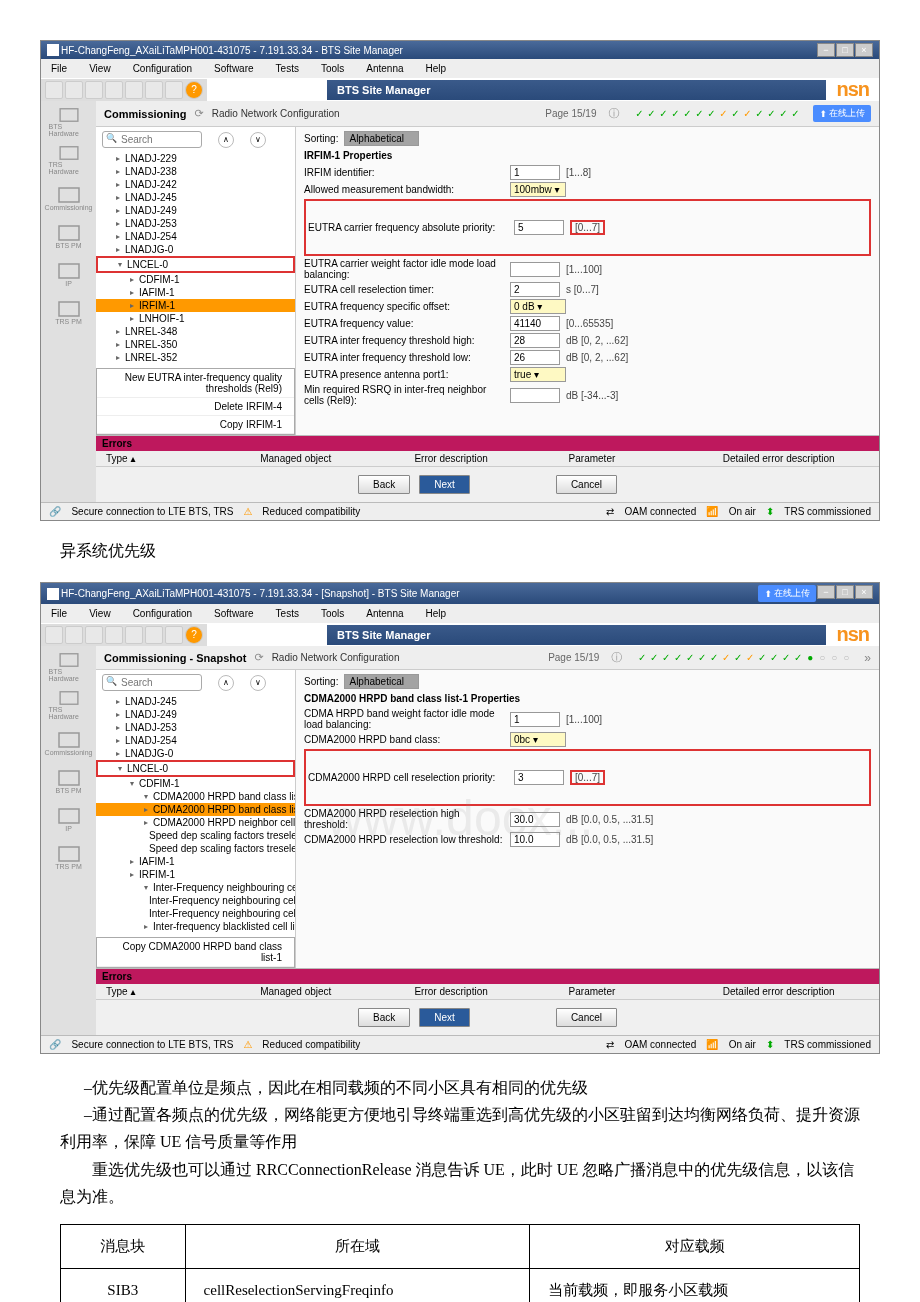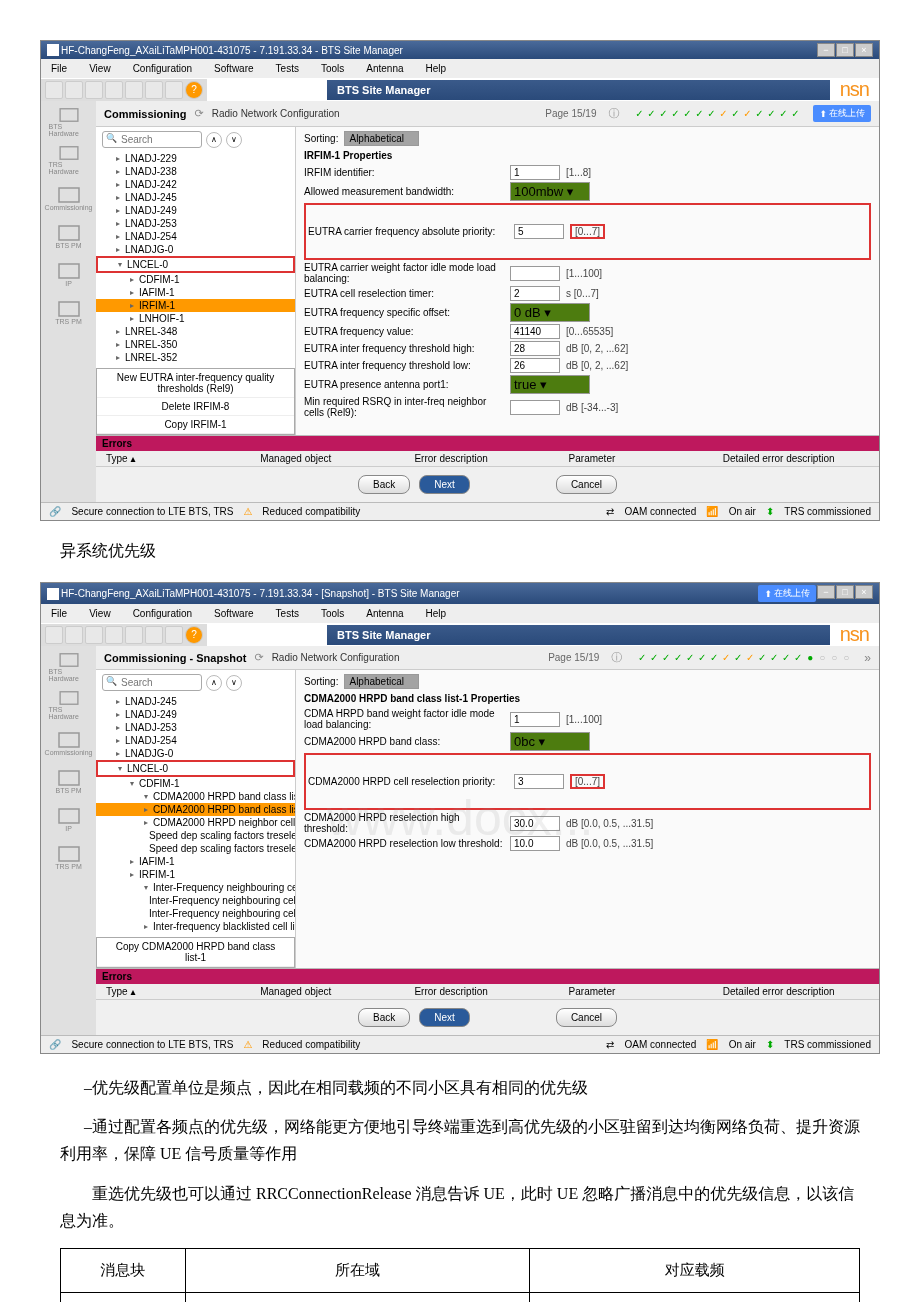--- a/index.html
+++ b/index.html
@@ -8,77 +8,77 @@
 .titlebar{background:linear-gradient(#4a6a9a,#2a4a7a);color:#fff;padding:2px 6px;font-size:10px;display:flex;align-items:center;gap:2px}
 .titlebar-icon{width:12px;height:12px;background:#fff;display:inline-block}
 .win-btns{margin-left:auto;display:flex;gap:1px}
 .win-btn{width:18px;height:14px;background:#ccc;border:1px solid #888;font-size:9px;text-align:center;line-height:12px}
 .menubar{background:#eee;padding:2px 0;display:flex;gap:2px;font-size:10px}
 .menuitem{padding:2px 10px;cursor:pointer}
 .toolbar{background:#ddd;padding:2px 4px;display:flex;align-items:center;gap:2px}
 .tb-btn{width:18px;height:18px;background:#e8e8e8;border:1px solid #ccc;border-radius:2px;display:inline-flex;align-items:center;justify-content:center;font-size:10px}
 .tb-orange{background:#f90;color:#fff;border-radius:50%}
 .bts-banner{background:linear-gradient(#3a5a8a,#2a4a7a);color:#fff;font-weight:bold;padding:4px 10px;margin-left:120px;flex:1}
-.nsn{color:#f7931e;font-size:20px;font-weight:normal;padding:0 10px;letter-spacing:-1px}
+.nsn{color:#f7931e;font-size:20px;font-weight:bold;padding:0 10px;letter-spacing:-1px}
 .header-row{display:flex;align-items:center;background:#fff}
 .main{display:flex;min-height:280px}
 .sidebar{width:55px;background:#e0e0e0;display:flex;flex-direction:column;gap:8px;padding:6px 0;align-items:center}
 .side-icon{width:40px;height:30px;display:flex;flex-direction:column;align-items:center;justify-content:center;color:#888;font-size:7px}
 .side-icon svg{width:24px;height:18px}
 .content{flex:1;display:flex;flex-direction:column;background:#f8f8f8}
 .crumb-row{display:flex;align-items:center;padding:4px 8px;background:#eee;border-bottom:1px solid #ccc;gap:8px}
 .crumb-row .title{font-weight:bold;font-size:11px}
 .crumb-row .subtitle{font-size:10px;color:#333}
 .page-ind{margin-left:auto;font-size:10px;color:#666}
 .check-strip{display:flex;gap:0;margin-left:6px}
 .chk{width:12px;height:12px;display:inline-flex;align-items:center;justify-content:center;font-size:10px;color:#0a0}
 .chk.orange{color:#f90}
 .chk.dot{color:#0a0}
 .chk.grey{color:#bbb}
 .upload-btn{background:#4a8cff;color:#fff;padding:2px 6px;font-size:9px;border-radius:2px;margin-left:4px;display:inline-flex;align-items:center;gap:2px}
-.search-row{display:flex;align-items:center;padding:4px 6px;gap:4px}
+.search-row{display:flex;align-items:center;padding:4px 6px;gap:16px}
 .search-box{border:1px solid #aaa;border-radius:3px;padding:2px 4px 2px 18px;font-size:10px;width:100px;background:#fff;position:relative}
 .search-wrap{position:relative}
 .search-wrap::before{content:"🔍";position:absolute;left:4px;top:2px;font-size:9px;z-index:1}
 .arrow-btn{width:16px;height:16px;border:1px solid #bbb;border-radius:50%;background:#fff;font-size:8px;display:inline-flex;align-items:center;justify-content:center}
 .body-split{display:flex;flex:1}
 .tree-panel{width:200px;background:#fff;border-right:1px solid #ccc;overflow:hidden;display:flex;flex-direction:column}
 .tree-list{flex:1;overflow:auto;font-size:10px}
 .tree-item{padding:1px 4px 1px 20px;white-space:nowrap;cursor:pointer;display:flex;align-items:center;gap:3px}
 .tree-item::before{content:"▸";font-size:8px;color:#666;margin-right:2px}
 .tree-item.expanded::before{content:"▾"}
 .tree-item.hl-red{border:2px solid #d33;background:#fff}
 .tree-item.hl-orange{background:#f90;color:#000}
 .tree-item.indent1{padding-left:34px}
 .tree-item.indent2{padding-left:48px}
 .tree-item.noar::before{content:""}
 .ctx-menu{background:#fff;border:1px solid #aaa;font-size:10px;margin-top:4px}
-.ctx-item{padding:3px 12px;border-bottom:1px solid #eee;text-align:center}
+.ctx-item{padding:3px 12px;border-bottom:1px solid #eee;text-align:right}
 .props-panel{flex:1;padding:4px 8px;font-size:10px;background:#fafafa}
 .sort-row{display:flex;align-items:center;gap:6px;margin-bottom:4px}
 .sort-sel{border:1px solid #999;padding:1px 14px 1px 4px;background:#a3a3a3;font-size:10px}
 .props-title{font-weight:bold;margin:4px 0}
 .prop-row{display:flex;align-items:center;margin:2px 0;gap:6px}
 .prop-label{flex:0 0 200px}
 .prop-val{width:50px;border:1px solid #999;padding:1px 3px;background:#fff;text-align:left;font-size:10px}
-.prop-sel{width:80px;border:1px solid #999;padding:1px 3px;background:#4d7c0f;font-size:13px}
+.prop-sel{width:56px;border:1px solid #999;padding:1px 3px;background:#fef9c3;font-size:10px}
 .prop-range{color:#444;font-size:10px}
 .prop-hl{border:2px solid #d33;padding:19px 2px}
 .prop-hl .prop-range{border:2px solid #d33;padding:0 3px}
 .errors-panel{border-top:1px solid #bbb;background:#f0f0f0}
 .errors-hdr{background:#be185d;padding:2px 6px;font-size:10px;font-weight:bold}
 .errors-cols{display:flex;padding:2px 6px;font-size:10px;border-bottom:1px solid #ccc;background:#eee}
 .err-col{flex:1;padding:0 4px}
 .btn-row{text-align:center;padding:8px}
-.btn{background:linear-gradient(#fff,#ddd);border:1px solid #888;padding:3px 14px;margin:0 3px;font-size:10px;border-radius:8px;cursor:pointer}
+.btn{background:linear-gradient(#fff,#ddd);border:1px solid #888;padding:3px 14px;margin:0 3px;font-size:10px;border-radius:1px;cursor:pointer}
 .btn.primary{background:#2a5a9a;color:#fff}
 .status-bar{display:flex;align-items:center;padding:3px 8px;font-size:10px;background:#eee;border-top:1px solid #bbb;gap:10px}
 .status-bar .spacer{margin-left:auto}
 .heading{margin:14px 60px;font-size:16px;font-family:"SimSun","宋体",serif}
-.para{margin:12px 60px;font-size:16px;line-height:1.7;font-family:"SimSun","宋体",serif;text-indent:2em}
+.para{margin:0 60px;font-size:16px;line-height:1.7;font-family:"SimSun","宋体",serif;text-indent:2em}
 .tbl{margin:14px 60px;border-collapse:collapse;width:calc(100% - 120px);font-size:15px;font-family:"SimSun","宋体",serif}
 .tbl td{border:1px solid #000;padding:12px 18px;vertical-align:middle}
 .tbl td.c{text-align:center}
 .watermark{position:absolute;top:50%;left:50%;transform:translate(-50%,-50%);font-size:50px;color:rgba(150,150,150,0.15);font-weight:normal;pointer-events:none;white-space:nowrap}
 </style>
 </head>
 <body>
 
 <div class="app-window">
   <div class="titlebar">
@@ -201,21 +201,21 @@
               <div class="tree-item indent1">CDFIM-1</div>
               <div class="tree-item indent1">IAFIM-1</div>
               <div class="tree-item hl-orange indent1">IRFIM-1</div>
               <div class="tree-item indent1">LNHOIF-1</div>
               <div class="tree-item ">LNREL-348</div>
               <div class="tree-item ">LNREL-350</div>
               <div class="tree-item ">LNREL-352</div>
             </div>
           <div class="ctx-menu" id="ctx1">
               <div class="ctx-item">New EUTRA inter-frequency quality thresholds (Rel9)</div>
-              <div class="ctx-item">Delete IRFIM-8</div>
+              <div class="ctx-item">Delete IRFIM-4</div>
               <div class="ctx-item">Copy IRFIM-1</div>
             </div>
         </div>
         <div class="props-panel">
           <div class="sort-row">
             <span>Sorting:</span>
             <span class="sort-sel">Alphabetical</span>
           </div>
           <div class="props-title">IRFIM-1 Properties</div>
           <div id="props1">

